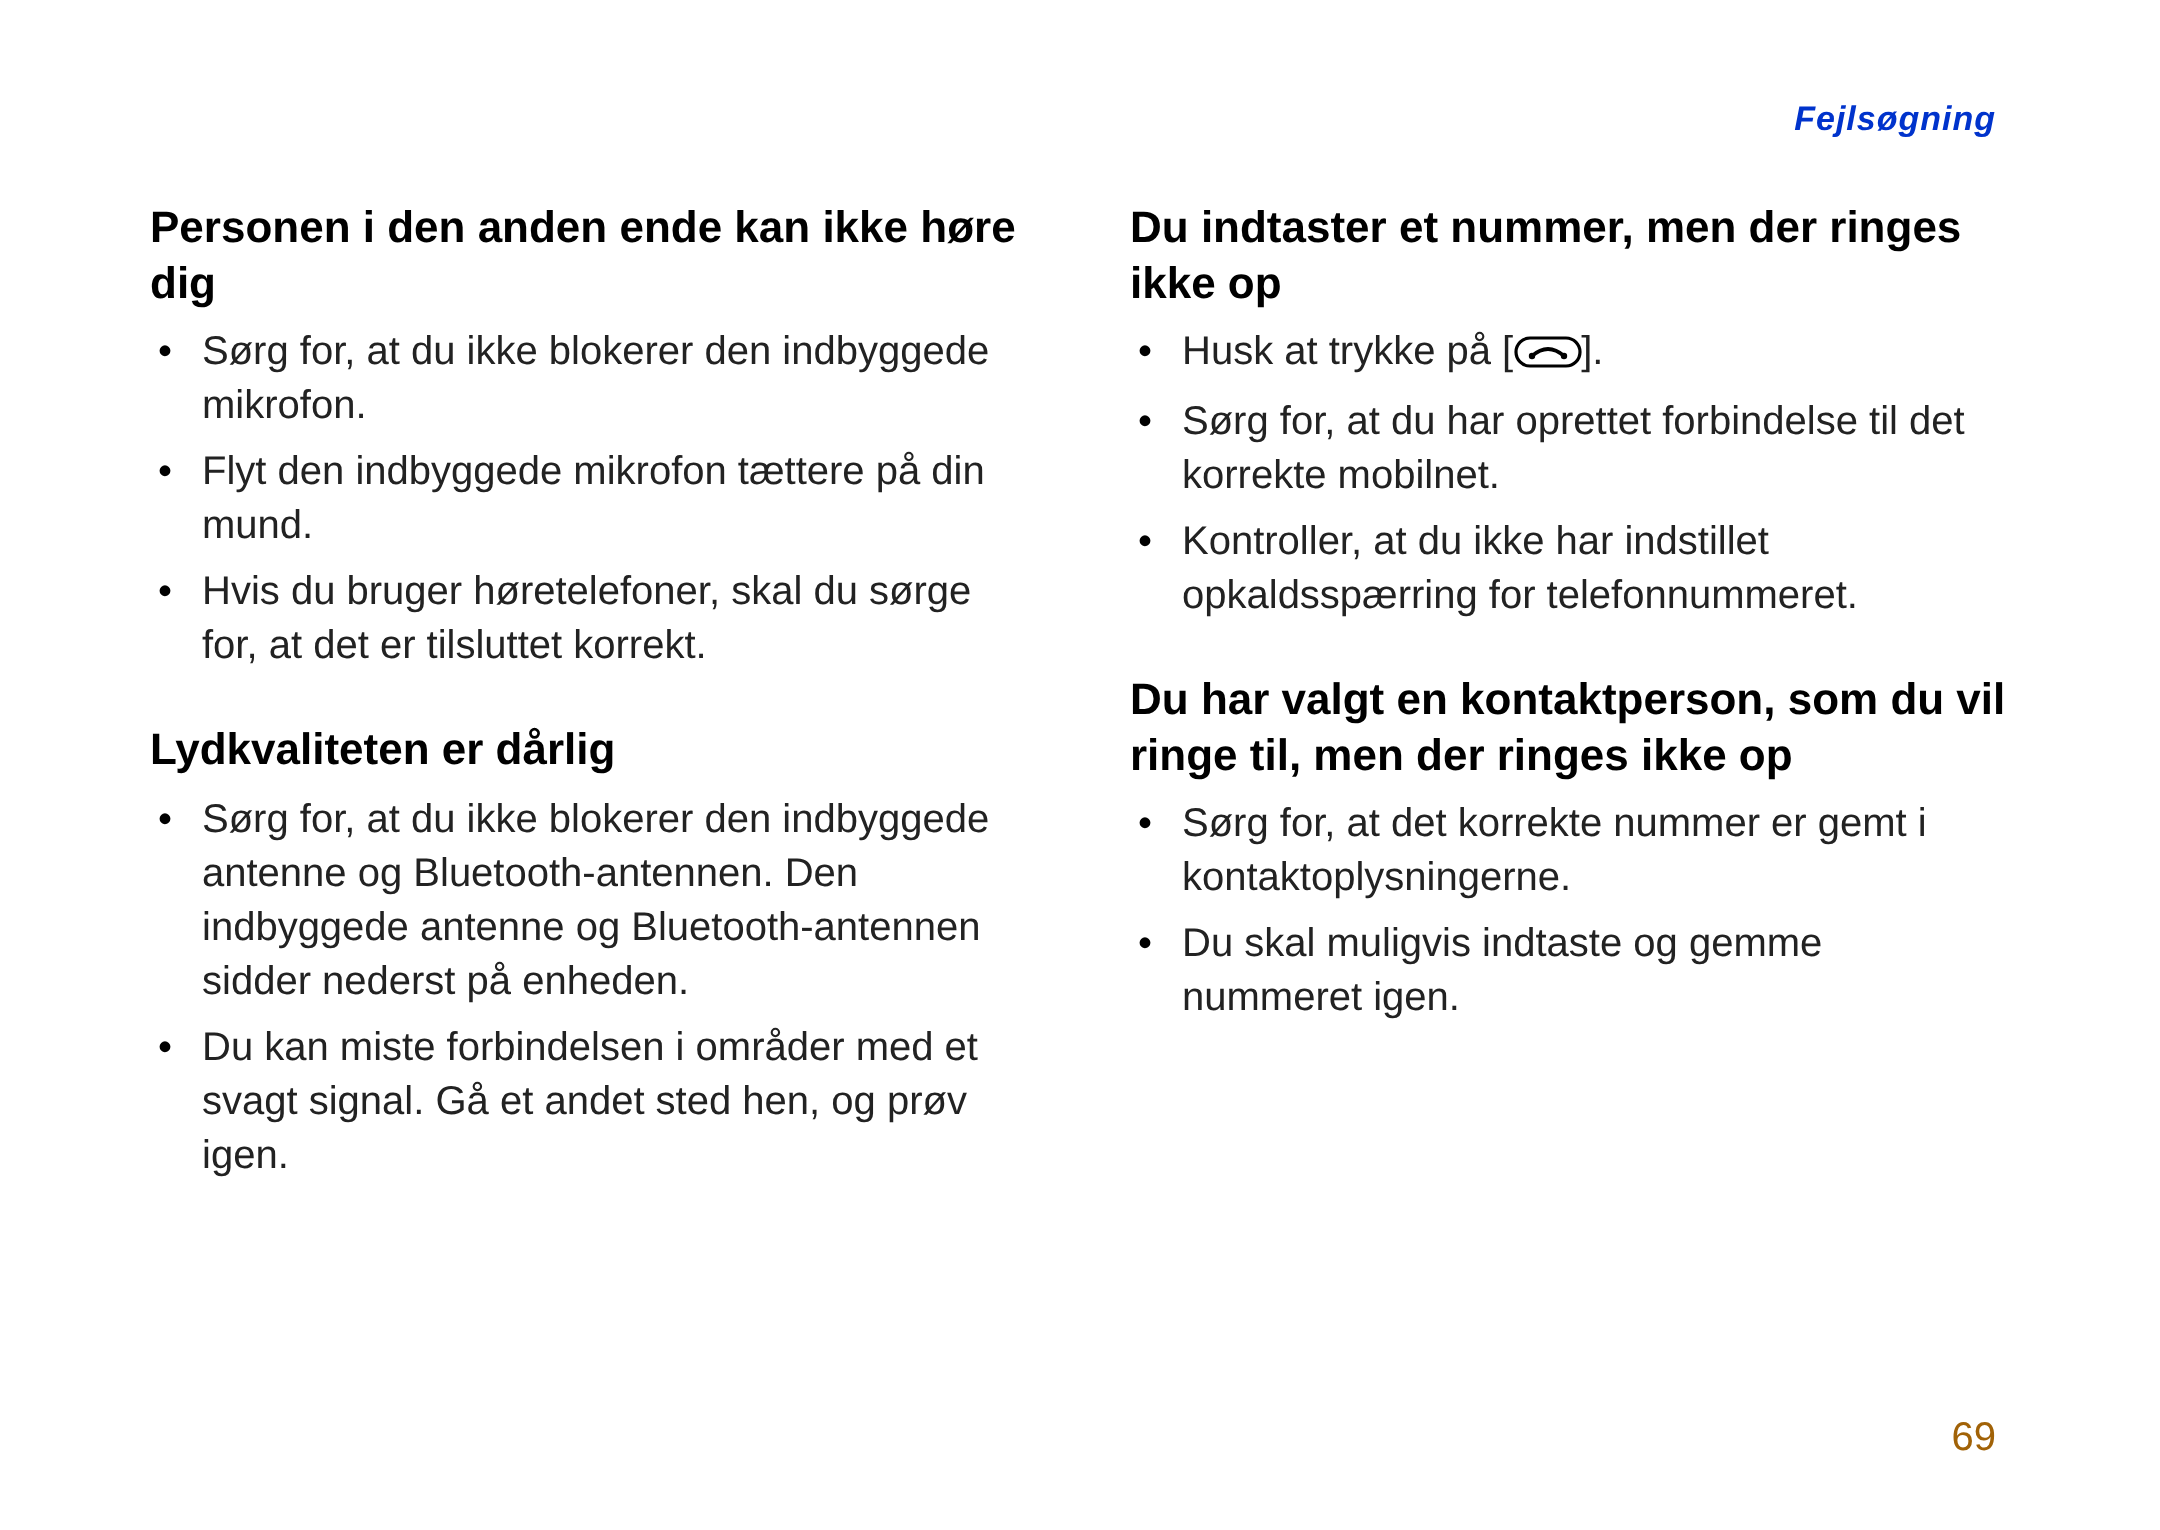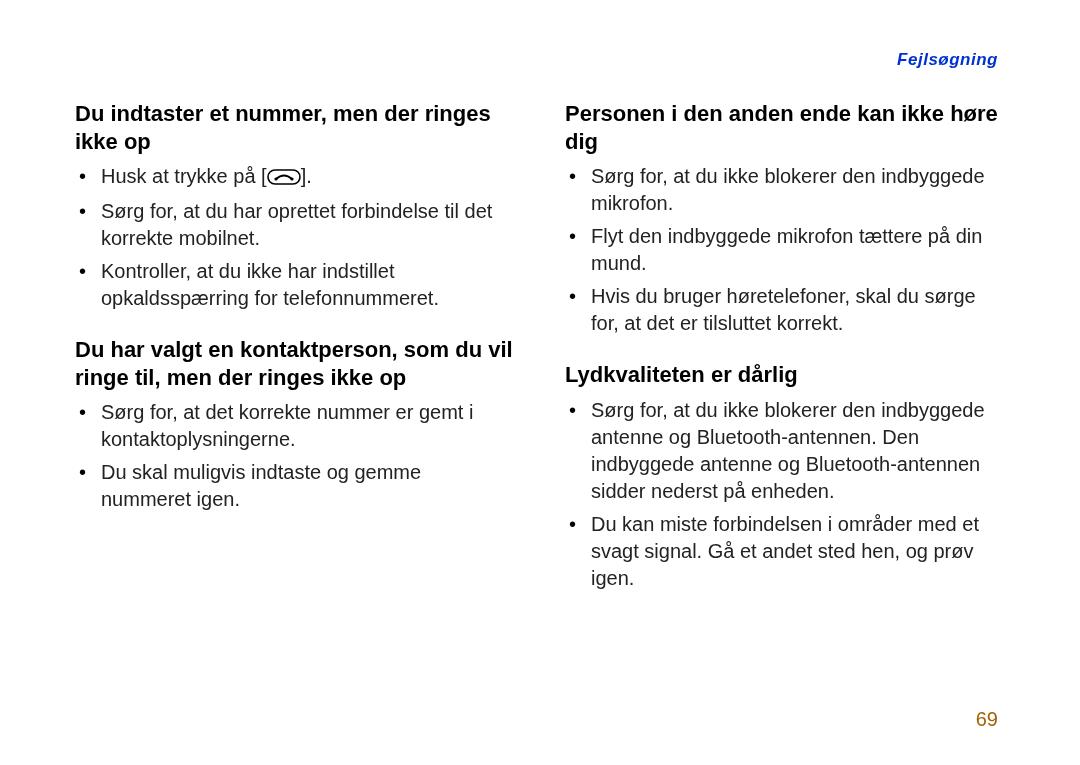--- a/index.html
+++ b/index.html
@@ -82,20 +82,41 @@
 
 <div class="page">
 
   <div class="running-header">Fejlsøgning</div>
 
   <div class="columns">
 
     <div class="col">
 
       <div class="section">
+        <div class="section-heading">Personen i den anden ende kan ikke høre dig</div>
+        <ul class="bullets">
+          <li>Sørg for, at du ikke blokerer den indbyggede mikrofon.</li>
+          <li>Flyt den indbyggede mikrofon tættere på din mund.</li>
+          <li>Hvis du bruger høretelefoner, skal du sørge for, at det er tilsluttet korrekt.</li>
+        </ul>
+      </div>
+
+      <div class="section">
+        <div class="section-heading">Lydkvaliteten er dårlig</div>
+        <ul class="bullets">
+          <li>Sørg for, at du ikke blokerer den indbyggede antenne og Bluetooth-antennen. Den indbyggede antenne og Bluetooth-antennen sidder nederst på enheden.</li>
+          <li>Du kan miste forbindelsen i områder med et svagt signal. Gå et andet sted hen, og prøv igen.</li>
+        </ul>
+      </div>
+
+    </div>
+
+    <div class="col">
+
+      <div class="section">
         <div class="section-heading">Du indtaster et nummer, men der ringes ikke op</div>
         <ul class="bullets">
           <li>
             <span>Husk at trykke på [</span><span class="phone-icon"><svg width="34" height="16" viewBox="0 0 34 16">
                   <rect x="1" y="1" width="32" height="14" rx="7" ry="7" fill="none" stroke="#000" stroke-width="1.6"></rect>
                   <path d="M9 10 Q17 3 25 10" fill="none" stroke="#000" stroke-width="2" stroke-linecap="round"></path>
                   <circle cx="9" cy="10" r="1.6" fill="#000"></circle>
                   <circle cx="25" cy="10" r="1.6" fill="#000"></circle>
                 </svg></span><span>].</span>
           </li>
@@ -107,38 +128,17 @@
       <div class="section">
         <div class="section-heading">Du har valgt en kontaktperson, som du vil ringe til, men der ringes ikke op</div>
         <ul class="bullets">
           <li>Sørg for, at det korrekte nummer er gemt i kontaktoplysningerne.</li>
           <li>Du skal muligvis indtaste og gemme nummeret igen.</li>
         </ul>
       </div>
 
     </div>
 
-    <div class="col">
-
-      <div class="section">
-        <div class="section-heading">Personen i den anden ende kan ikke høre dig</div>
-        <ul class="bullets">
-          <li>Sørg for, at du ikke blokerer den indbyggede mikrofon.</li>
-          <li>Flyt den indbyggede mikrofon tættere på din mund.</li>
-          <li>Hvis du bruger høretelefoner, skal du sørge for, at det er tilsluttet korrekt.</li>
-        </ul>
-      </div>
-
-      <div class="section">
-        <div class="section-heading">Lydkvaliteten er dårlig</div>
-        <ul class="bullets">
-          <li>Sørg for, at du ikke blokerer den indbyggede antenne og Bluetooth-antennen. Den indbyggede antenne og Bluetooth-antennen sidder nederst på enheden.</li>
-          <li>Du kan miste forbindelsen i områder med et svagt signal. Gå et andet sted hen, og prøv igen.</li>
-        </ul>
-      </div>
-
-    </div>
-
   </div>
 
   <div class="page-number">69</div>
 
 </div>
 
 </body></html>

